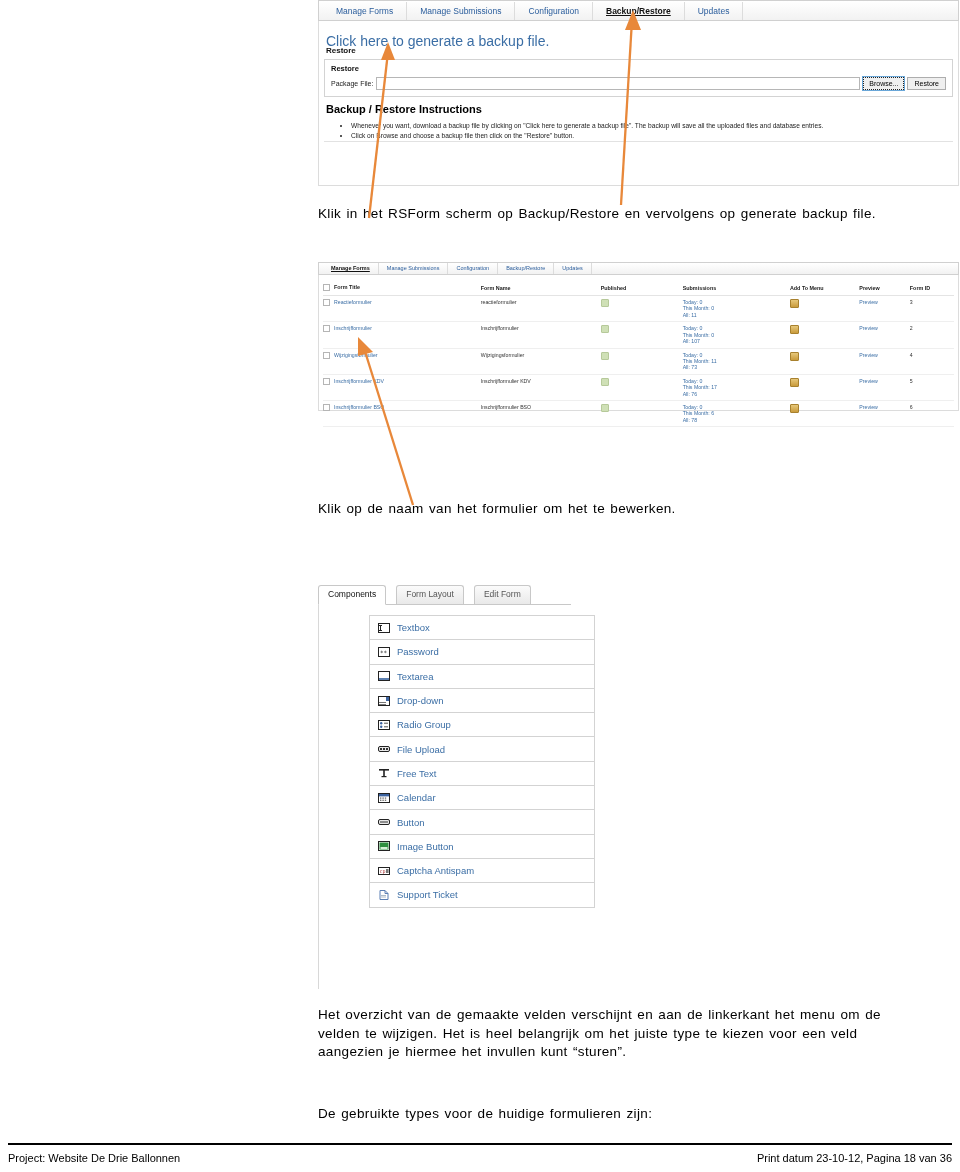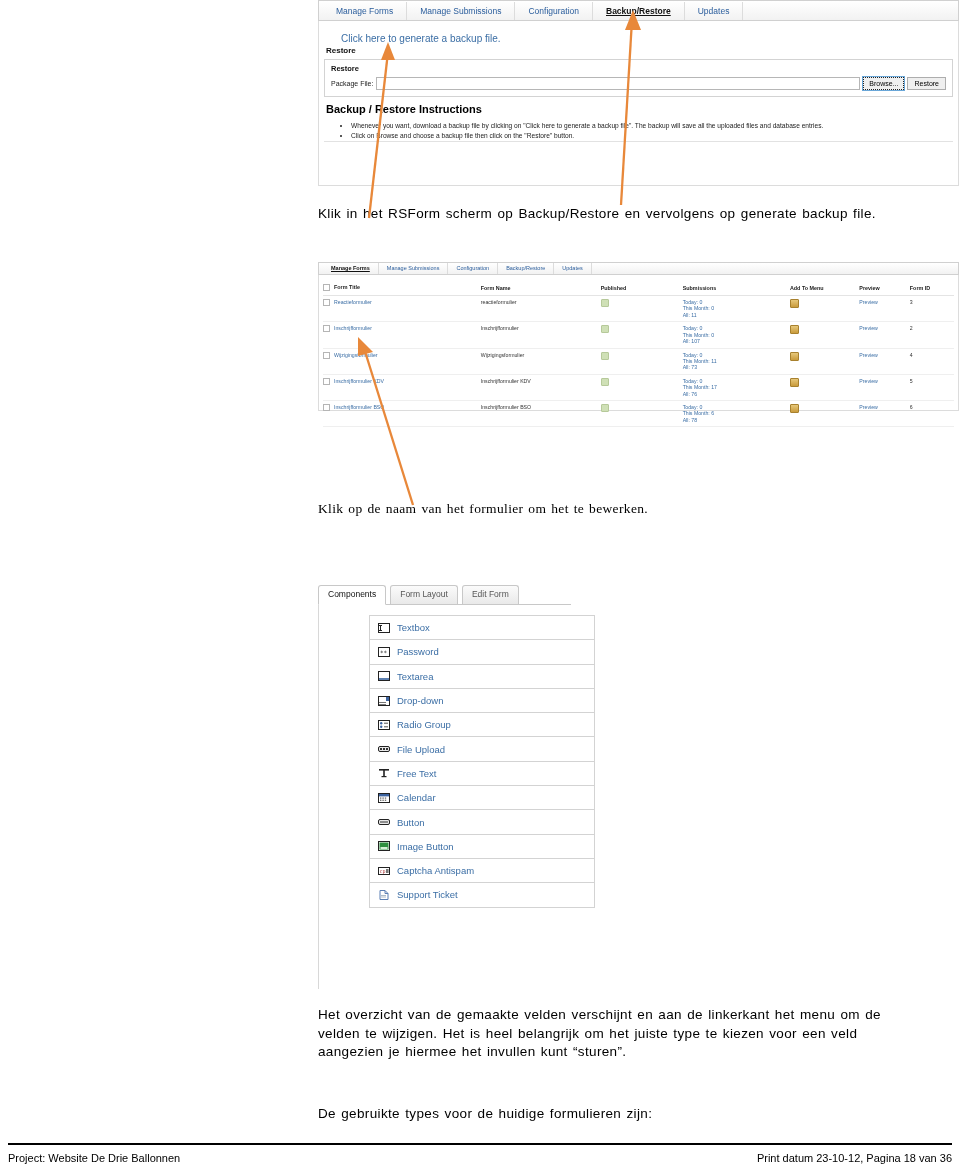--- a/index.html
+++ b/index.html
@@ -34,21 +34,21 @@
   }
   .rs-tab.active{color:#111;font-weight:bold;text-decoration:underline;}
   .rs-tab.last{border-right:1px solid #dcdcdc;}
 
   
   #shot-backup{left:318px;top:0px;width:641px;height:186px;}
   #shot-backup .rs-tabbar{font-size:8.5px;height:21px;}
   #shot-backup .rs-tab{padding:0 13px;}
   .bk-body{border-left:1px solid #dcdcdc;border-right:1px solid #dcdcdc;border-bottom:1px solid #dcdcdc;
     box-sizing:border-box;width:100%;height:165px;background:#fff;position:relative;}
-  .bk-genlink{position:absolute;left:22px;top:12px;font-size:10px;color:#3b6ea5;}
+  .bk-genlink{position:absolute;left:7px;top:12px;font-size:14px;color:#3b6ea5;}
   .bk-restore-h{position:absolute;left:7px;top:25px;font-size:8px;font-weight:bold;color:#111;}
   .bk-panel{position:absolute;left:5px;top:38px;right:5px;height:36px;border:1px solid #d3d3d3;background:#fff;}
   .bk-panel-title{position:absolute;left:6px;top:4px;font-size:7.5px;font-weight:bold;color:#111;}
   .bk-row{position:absolute;left:6px;top:17px;right:6px;display:flex;align-items:center;gap:3px;}
   .bk-lbl{font-size:7px;color:#222;}
   .bk-input{flex:1;height:11px;border:1px solid #b6b6b6;background:#fff;}
   .bk-browse{font-size:7px;border:1px dotted #222;outline:1px solid #6aa7d8;background:#efefef;padding:0px 5px;line-height:11px;}
   .bk-btn{font-size:7px;border:1px solid #adadad;background:#efefef;padding:0px 6px;line-height:11px;}
   .bk-instr-h{position:absolute;left:7px;top:82px;font-size:11px;font-weight:bold;color:#000;}
   .bk-ul{position:absolute;left:20px;top:100px;right:6px;margin:0;padding:0 0 0 12px;}
@@ -72,21 +72,21 @@
   .mf-table td.plain{color:#333;}
   .mf-cb{display:inline-block;width:5px;height:5px;border:1px solid #b5b5b5;background:#fff;vertical-align:middle;margin-right:4px;}
   .mf-sub{color:#3b6ea5;line-height:6.4px;}
   .mf-pub{display:inline-block;width:6px;height:6px;border-radius:1px;background:#cfe0b6;border:1px solid #b6c99a;}
   .mf-menu-ico{display:inline-block;width:7px;height:7px;background:
      linear-gradient(#e6c77a,#c99b3c);border:1px solid #a8812e;border-radius:1px;}
   .mf-prev{color:#3b6ea5;}
 
   
   #shot-comp{left:318px;top:583px;width:253px;height:415px;}
-  .cp-tabs{display:flex;align-items:flex-end;height:21px;gap:4px;border-bottom:1px solid #c8c8c8;}
+  .cp-tabs{display:flex;align-items:flex-end;height:21px;gap:10px;border-bottom:1px solid #c8c8c8;}
   .cp-tab{
     font-size:8.5px;color:#555;background:linear-gradient(#fbfbfb,#e9e9e9);
     border:1px solid #c8c8c8;border-bottom:none;border-radius:3px 3px 0 0;
     padding:2px 9px 3px 9px;line-height:13px;white-space:nowrap;
   }
   .cp-tab.active{color:#111;background:#fff;border-bottom:1px solid #fff;margin-bottom:-1px;font-weight:normal;}
   .cp-list-wrap{border-left:1px solid #d8d8d8;padding:10px 0 0 14px;height:384px;box-sizing:border-box;}
   .cp-list{border:1px solid #d3d3d3;border-bottom:none;width:224px;background:#fff;margin-left:36px;}
   .cp-item{
     display:flex;align-items:center;gap:7px;
@@ -99,21 +99,21 @@
   .doc-text{
     position:absolute;
     font-size:13.5px;
     color:#000;
     line-height:18.5px;
     letter-spacing:0.35px;
     word-spacing:1.2px;
   }
   #p-klik{left:318px;top:205px;width:600px;}
   #p-manage{left:318px;top:420px;width:600px;}
-  #p-klikop{left:318px;top:500px;width:600px;font-family:Liberation Serif, serif;}
+  #p-klikop{left:318px;top:500px;width:600px;}
   #p-overzicht{left:318px;top:1006px;width:600px;}
   #p-types{left:318px;top:1105px;width:600px;}
 
   
   .arrows{position:absolute;left:0;top:0;width:960px;height:1172px;pointer-events:none;}
 
   
   .footer-rule{position:absolute;left:8px;top:1143px;width:944px;height:2px;background:#000;}
   .footer{
     position:absolute;left:8px;top:1152px;width:944px;

